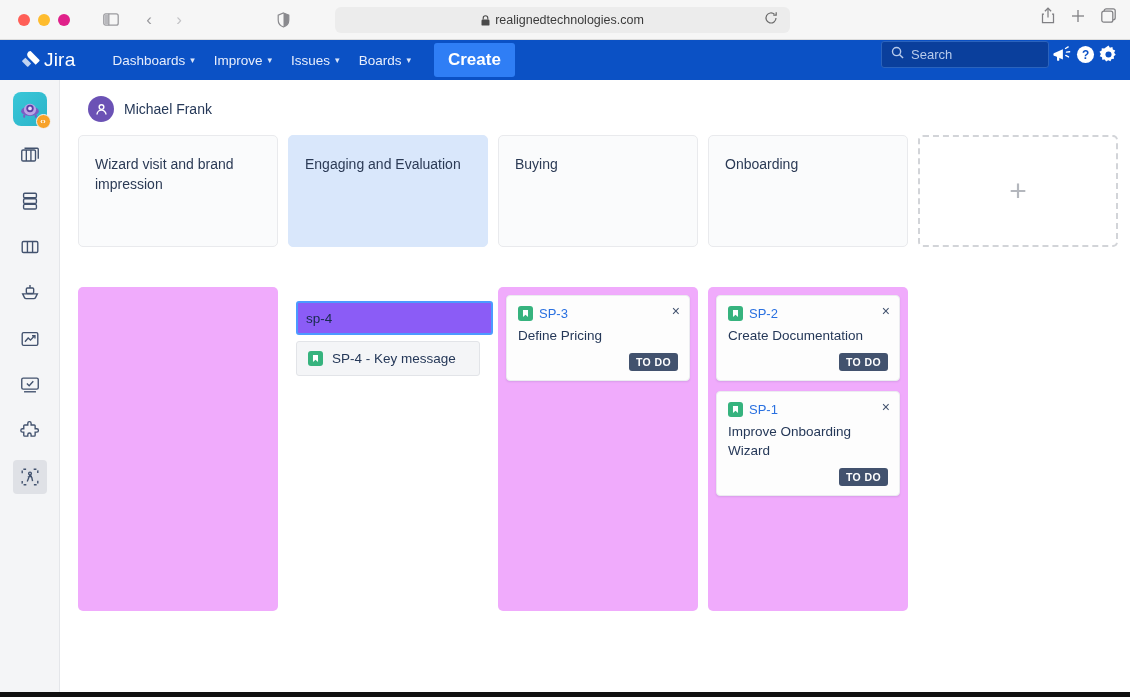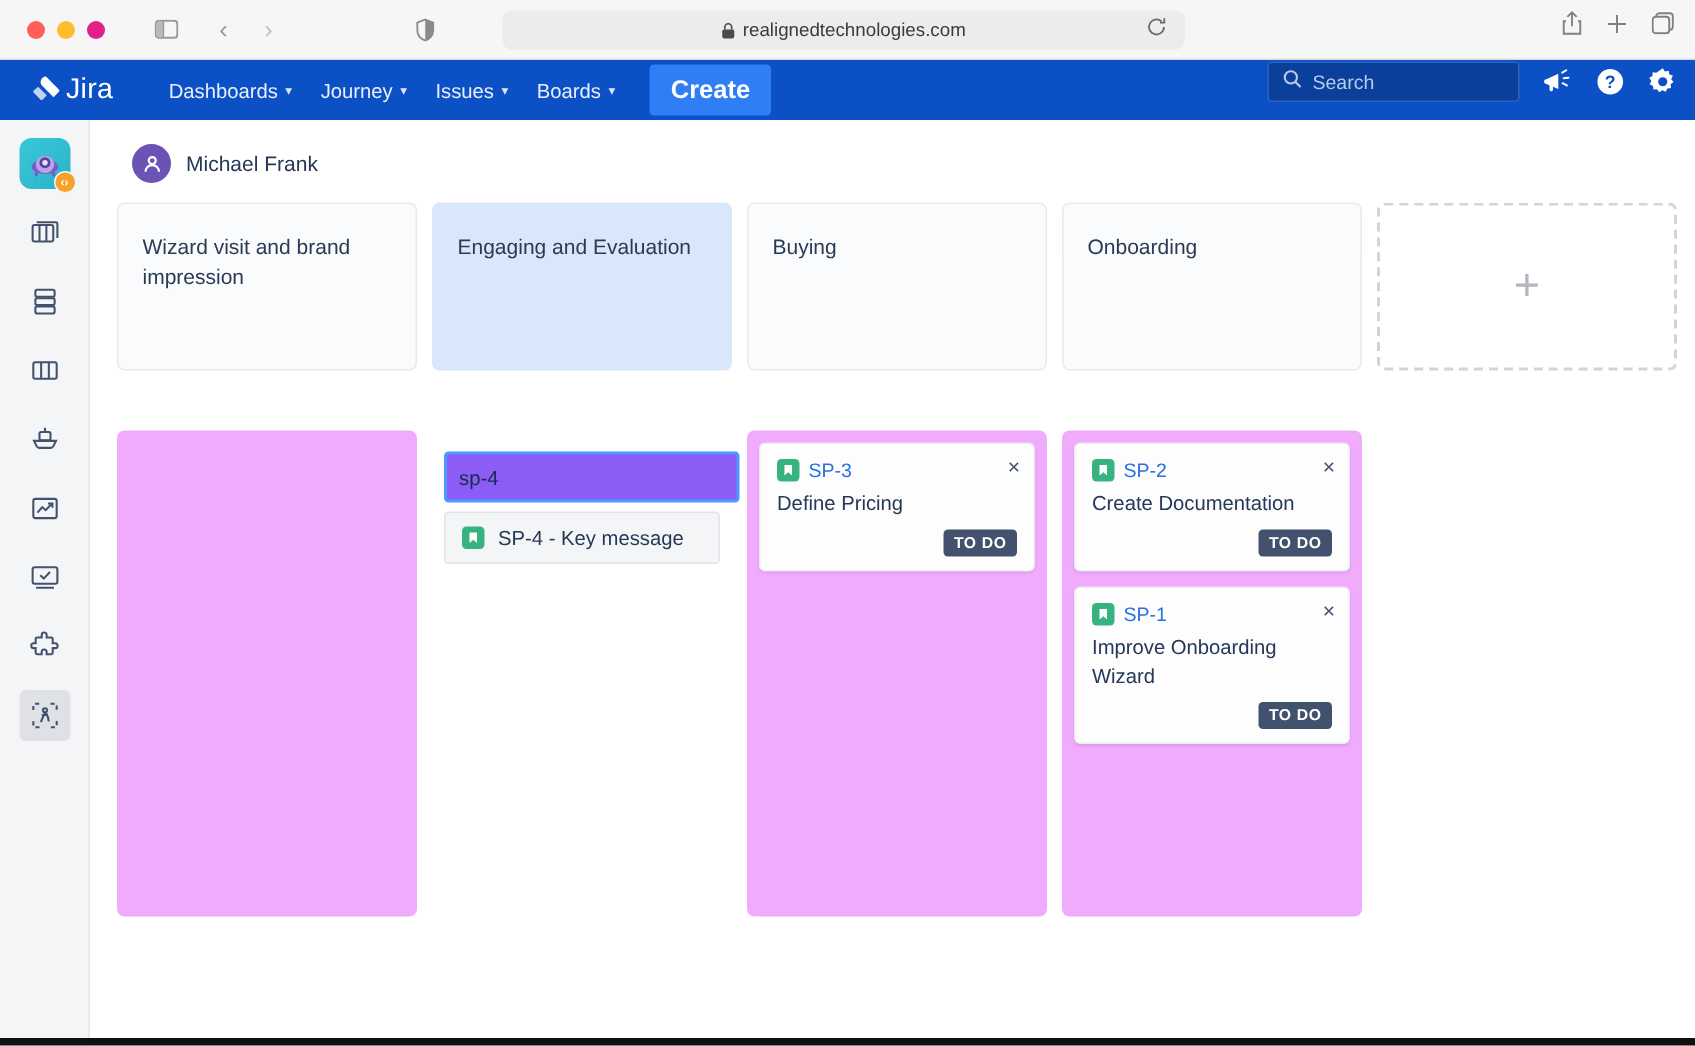--- a/index.html
+++ b/index.html
@@ -77,21 +77,21 @@
   }
   .caret { font-size: 9px; opacity: .95; }
   .create-btn {
     background: #2f7ef5; color: #ffffff;
     font-size: 17px; font-weight: bold;
     padding: 7px 14px; border-radius: 3px;
     margin-left: 12px; cursor: pointer;
   }
   .nav-right {
     position: absolute; right: 12px; top: 0; height: 28px;
-    display: flex; align-items: center; gap: 16px;
+    display: flex; align-items: center; gap: 4px;
   }
   .search-box {
     width: 168px; height: 27px;
     background: #0a3f9c; border: 1px solid #2a63bd;
     border-radius: 3px;
     display: flex; align-items: center; padding: 0 9px; gap: 7px;
     cursor: text;
   }
   .search-box span { color: #b8cbeb; font-size: 13px; }
   .nav-icon { color: #ffffff; display: flex; align-items: center; cursor: pointer; }
@@ -336,21 +336,21 @@
     </svg>
     <span class="jira-logo-text">Jira</span>
   </div>
 
   <div class="nav-items">
     <div class="nav-item">
       <span>Dashboards</span>
       <span class="caret">▾</span>
     </div>
     <div class="nav-item">
-      <span>Journey</span>
+      <span>Improve</span>
       <span class="caret">▾</span>
     </div>
     <div class="nav-item">
       <span>Issues</span>
       <span class="caret">▾</span>
     </div>
     <div class="nav-item">
       <span>Boards</span>
       <span class="caret">▾</span>
     </div>

